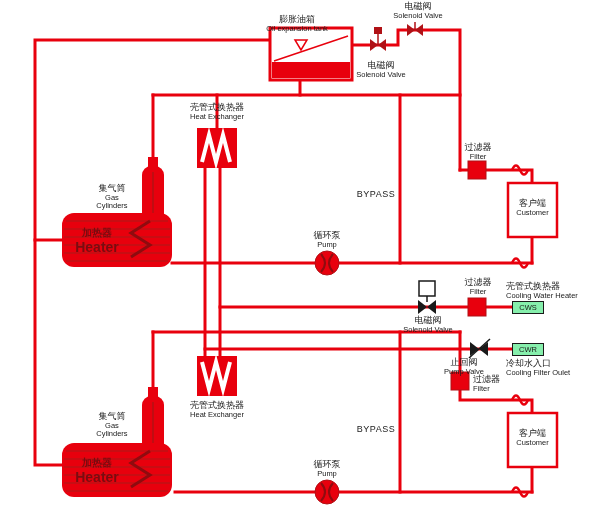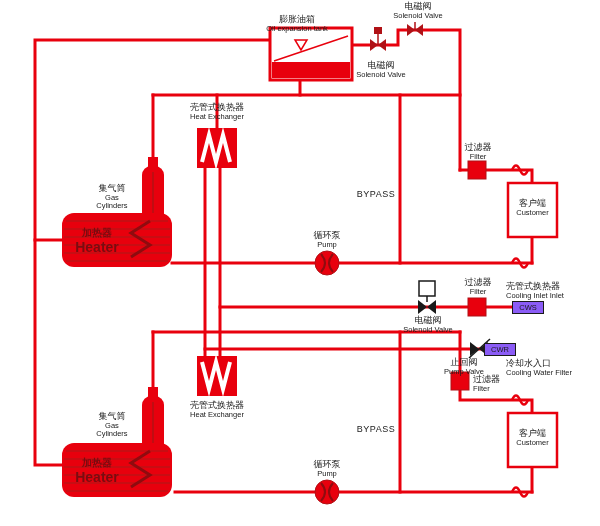--- a/index.html
+++ b/index.html
@@ -7,21 +7,21 @@
   #stage { position:relative; width:600px; height:526px; background:#ffffff; overflow:hidden; }
   #pipes-svg { position:absolute; left:0; top:0; }
   .lbl { position:absolute; text-align:center; color:#1a1a1a; line-height:1.18; }
   .lbl .cn { display:block; font-size:9px; }
   .lbl .en { display:block; font-size:7.5px; }
   .lbl.left { text-align:left; }
   .heater-lbl { color:#7a0c10; font-weight:bold; }
   .heater-lbl .cn { font-size:10px; }
   .heater-lbl .en { font-size:14px; }
   .bypass { font-size:9px; font-weight:normal; letter-spacing:0.5px; }
-  .tag-box { position:absolute; width:32px; height:13px; border:1px solid #1a1a1a; background:#8b5cf6;
+  .tag-box { position:absolute; width:32px; height:13px; border:1px solid #1a1a1a; background:#86efac;
              font-size:7.5px; line-height:11px; text-align:center; color:#1a1a1a; }
   .cust-lbl { color:#1a1a1a; }
 </style>
 </head>
 <body>
 
 <div id="stage">
 
   <svg id="pipes-svg" width="600" height="526" viewBox="0 0 600 526">
 
@@ -200,38 +200,38 @@
     <span class="en">Filter</span>
   </div>
 
   <div class="lbl cust-lbl" style="left:508px;top:198px;width:49px">
     <span class="cn">客户端</span>
     <span class="en">Customer</span>
   </div>
 
   <div class="lbl left" style="left:506px;top:281px;width:92px">
     <span class="cn">壳管式换热器</span>
-    <span class="en">Cooling Inlet Inlet</span>
+    <span class="en">Cooling Water Heater</span>
   </div>
   <div class="tag-box" style="left:512px;top:301px">CWS</div>
 
   <div class="lbl" style="left:398px;top:315px;width:60px">
     <span class="cn">电磁阀</span>
     <span class="en">Solenoid Valve</span>
   </div>
 
   <div class="lbl" style="left:452px;top:277px;width:52px">
     <span class="cn">过滤器</span>
     <span class="en">Filter</span>
   </div>
 
-  <div class="tag-box" style="left:484px;top:343px">CWR</div>
+  <div class="tag-box" style="left:512px;top:343px">CWR</div>
   <div class="lbl left" style="left:506px;top:358px;width:92px">
     <span class="cn">冷却水入口</span>
-    <span class="en">Cooling Water Filter</span>
+    <span class="en">Cooling Filter Oulet</span>
   </div>
 
   <div class="lbl" style="left:433px;top:357px;width:62px">
     <span class="cn">止回阀</span>
     <span class="en">Pump Valve</span>
   </div>
 
   <div class="lbl" style="left:164px;top:400px;width:106px">
     <span class="cn">壳管式换热器</span>
     <span class="en">Heat Exchanger</span>

